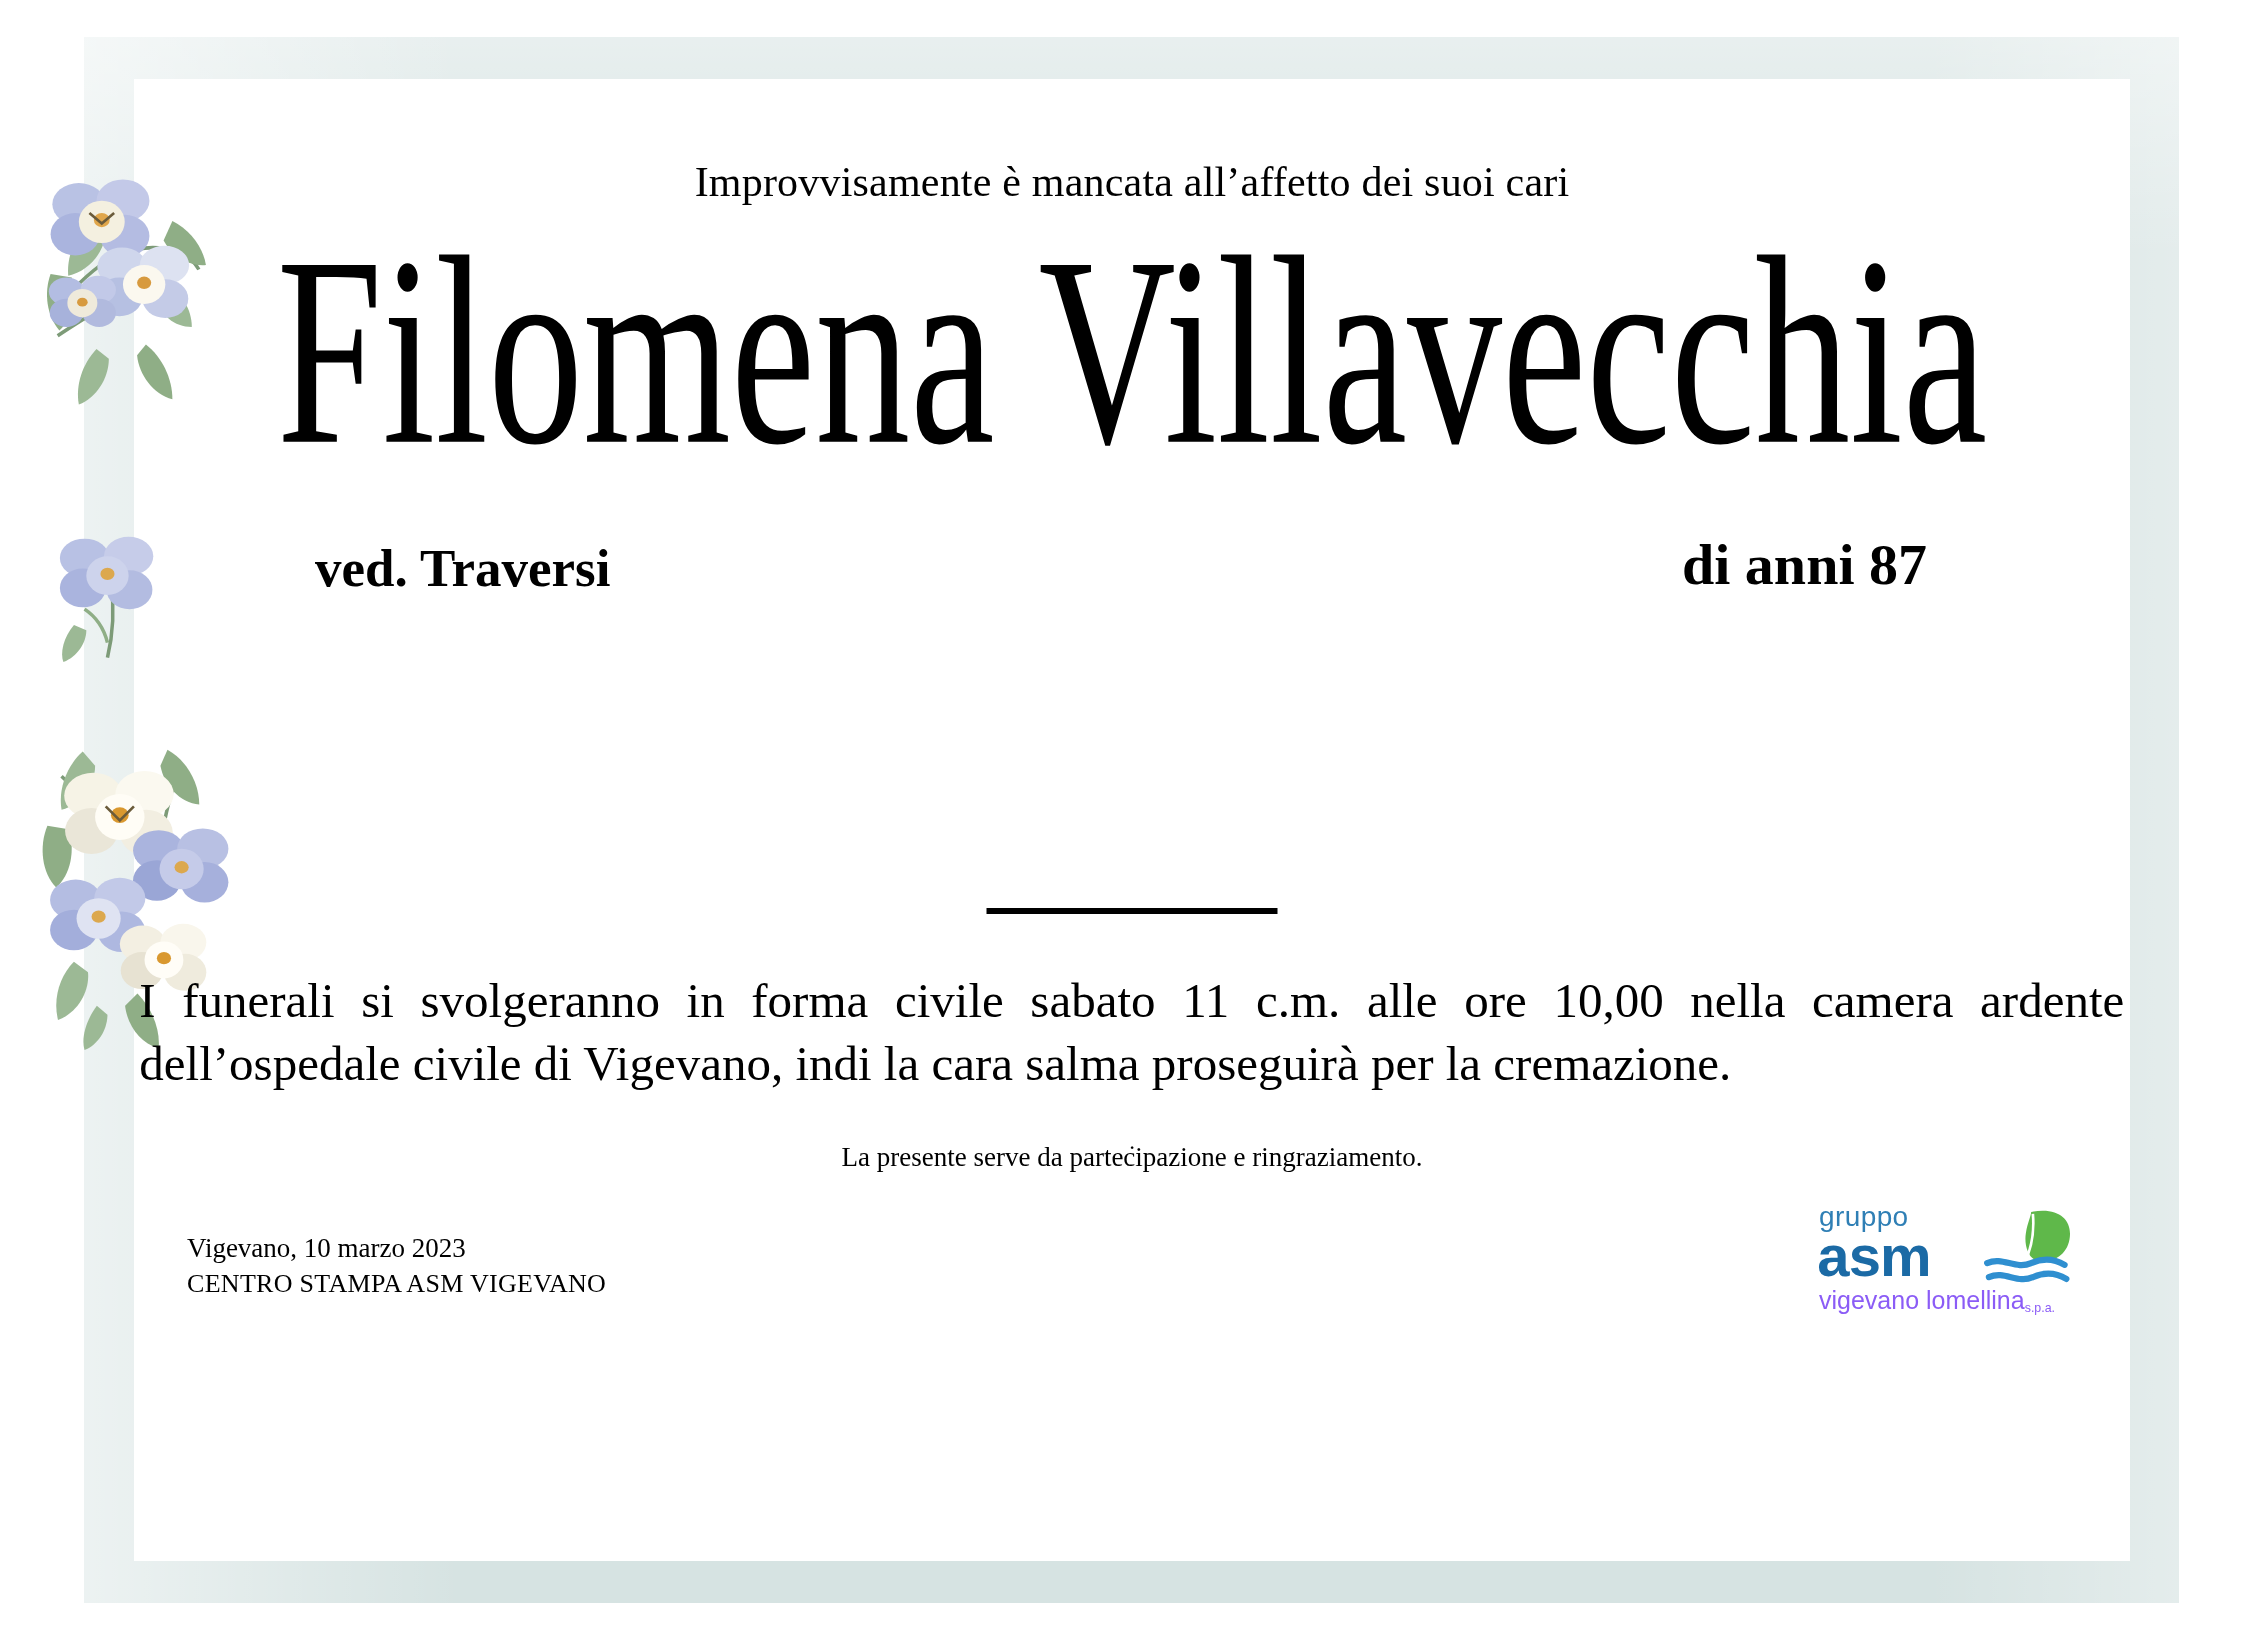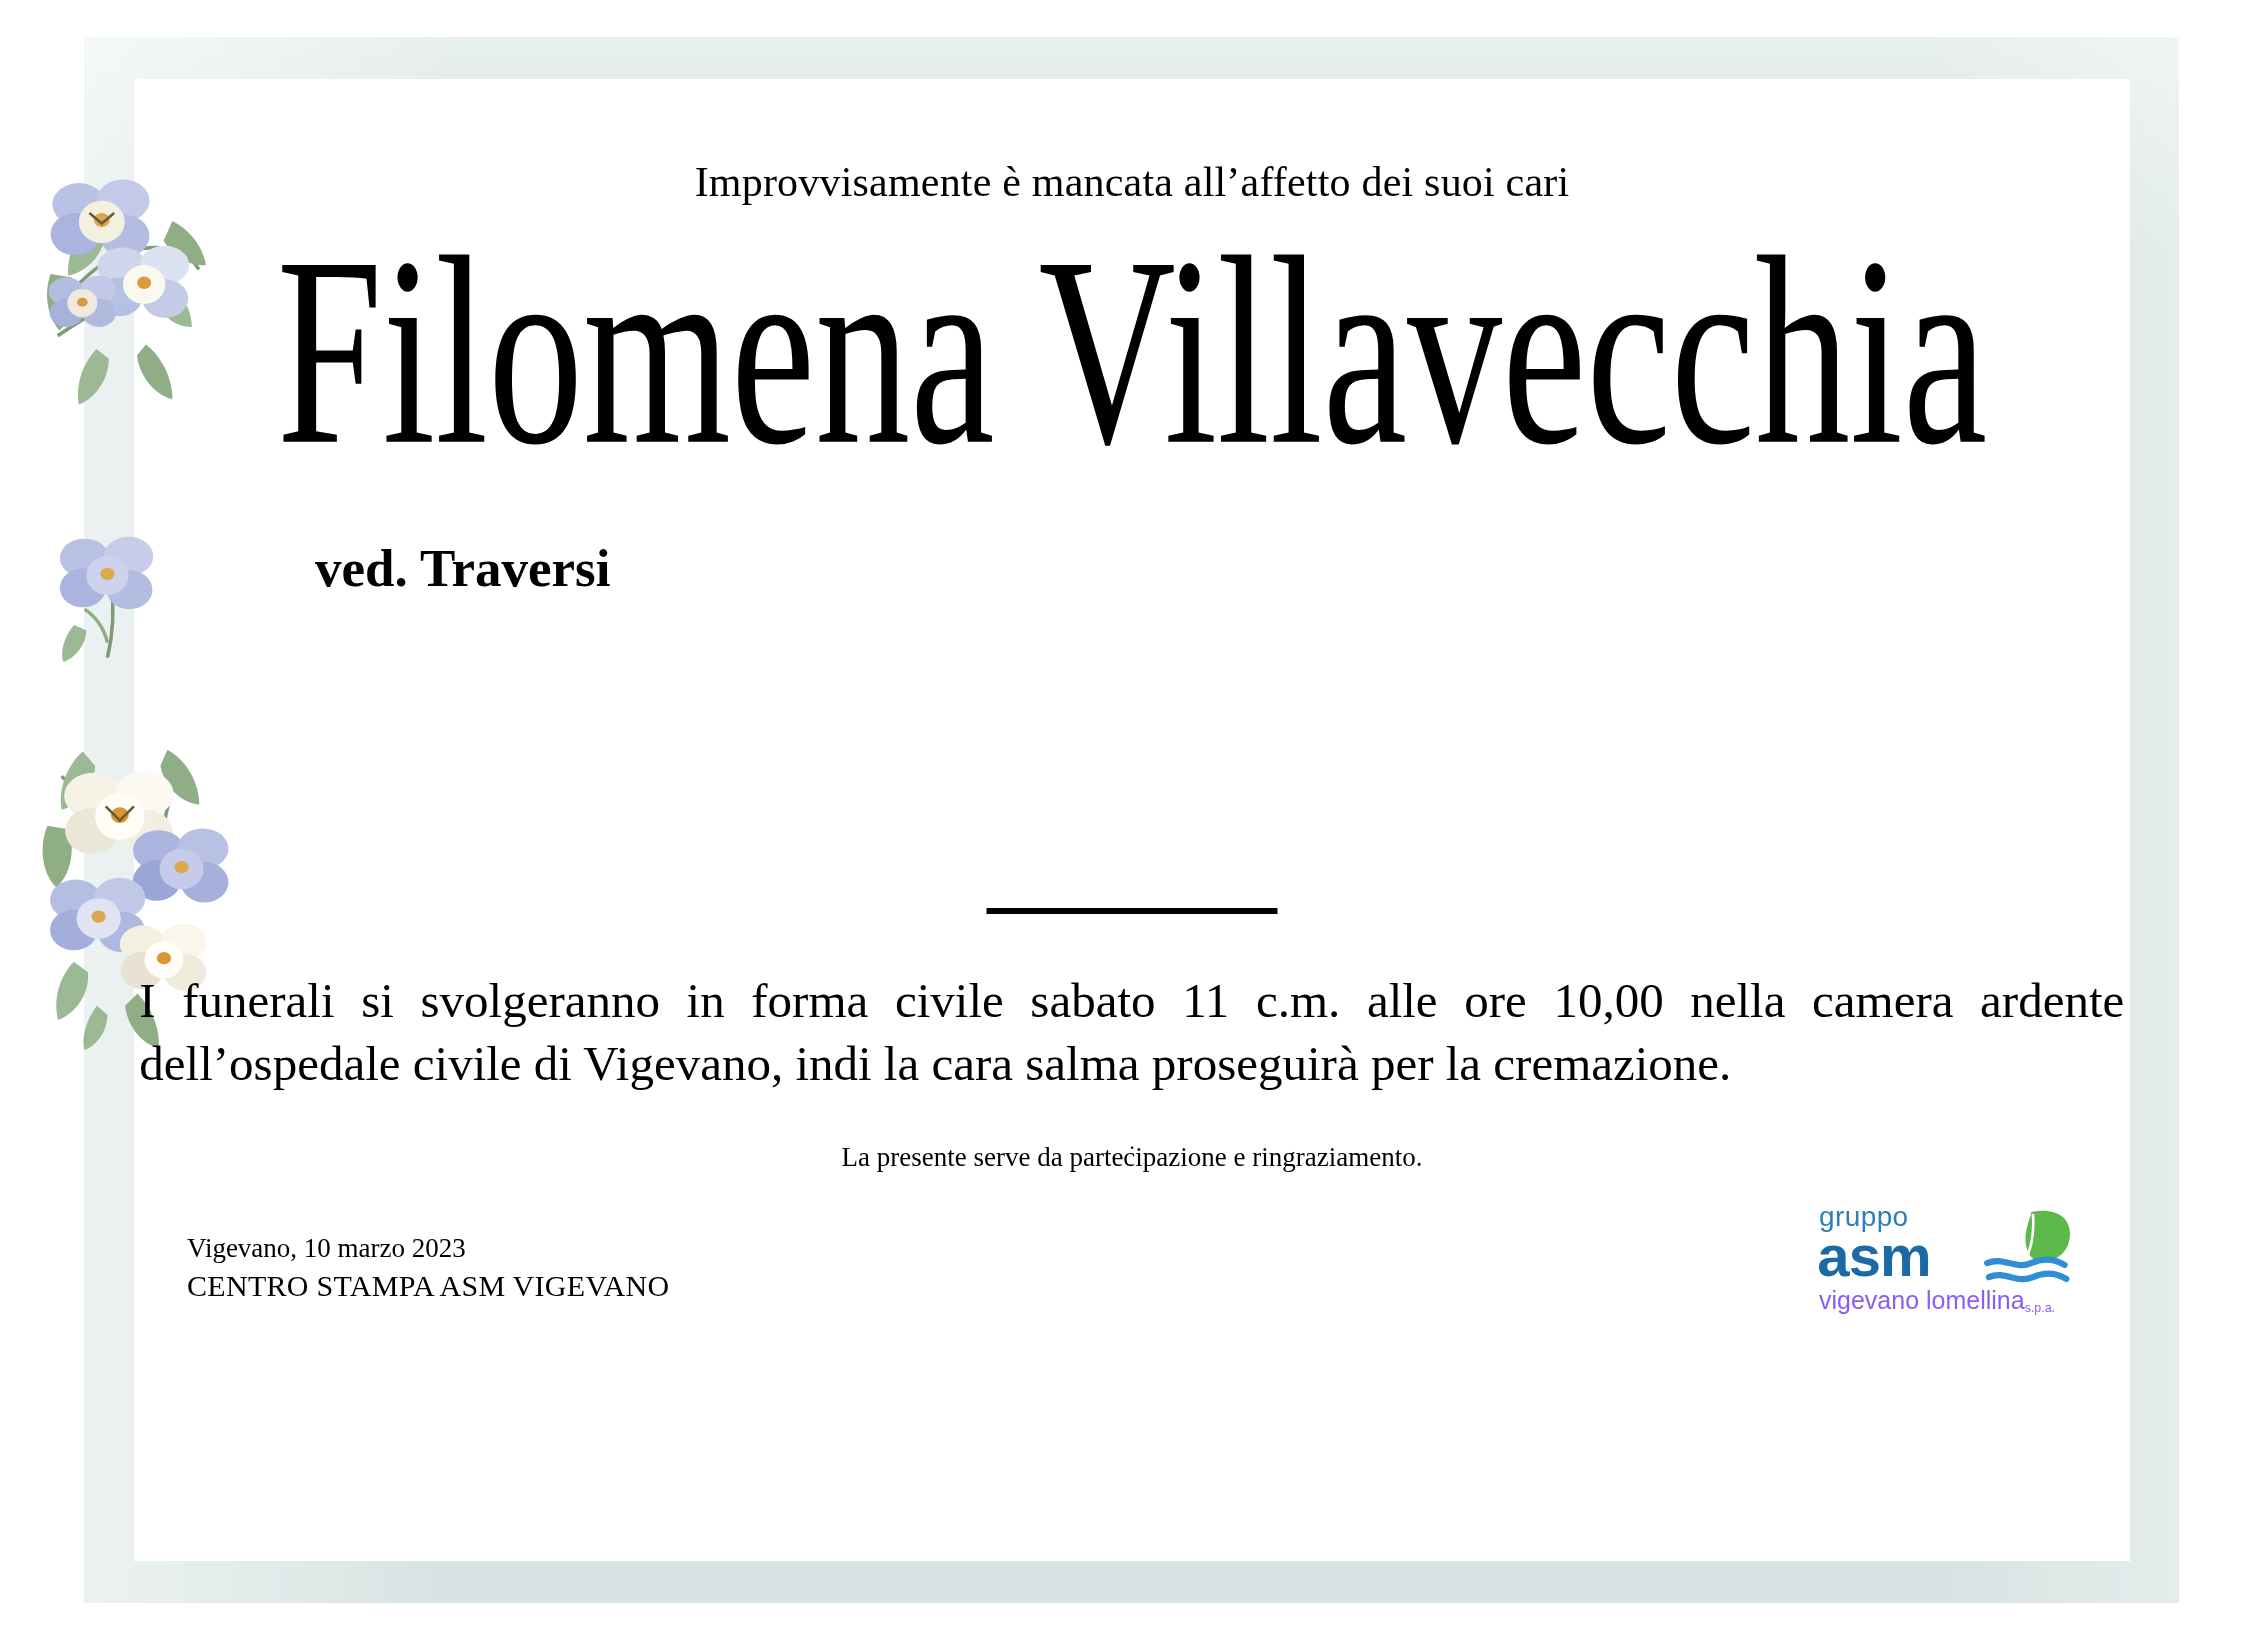--- a/index.html
+++ b/index.html
@@ -176,21 +176,21 @@
   }
 
   .place-date {
     position: absolute;
     left: 53px;
     top: 1151px;
     font-size: 27px;
     line-height: 1.35;
   }
   .printer {
-    font-size: 30px;
+    font-size: 26px;
     letter-spacing: 0.3px;
   }
 
   
   .logo {
     position: absolute;
     right: 53px;
     top: 1122px;
     width: 265px;
     height: 115px;
@@ -377,20 +377,21 @@
   </div>
 
   <div class="content">
 
     <div class="intro">Improvvisamente è mancata all’affetto dei suoi cari</div>
 
     <div class="deceased-name">Filomena Villavecchia</div>
 
     <div class="subline">
       <div class="widow-of">ved. Traversi</div>
+      <div class="age">di anni 87</div>
     </div>
 
 
     <div class="divider"></div>
 
     <div class="funeral">I funerali si svolgeranno in forma civile sabato 11 c.m. alle ore 10,00 nella camera ardente dell’ospedale civile di Vigevano, indi la cara salma proseguirà per la cremazione.</div>
 
     <div class="dot-mark">.</div>
     <div class="thanks-note">La presente serve da partecipazione e ringraziamento.</div>
 

